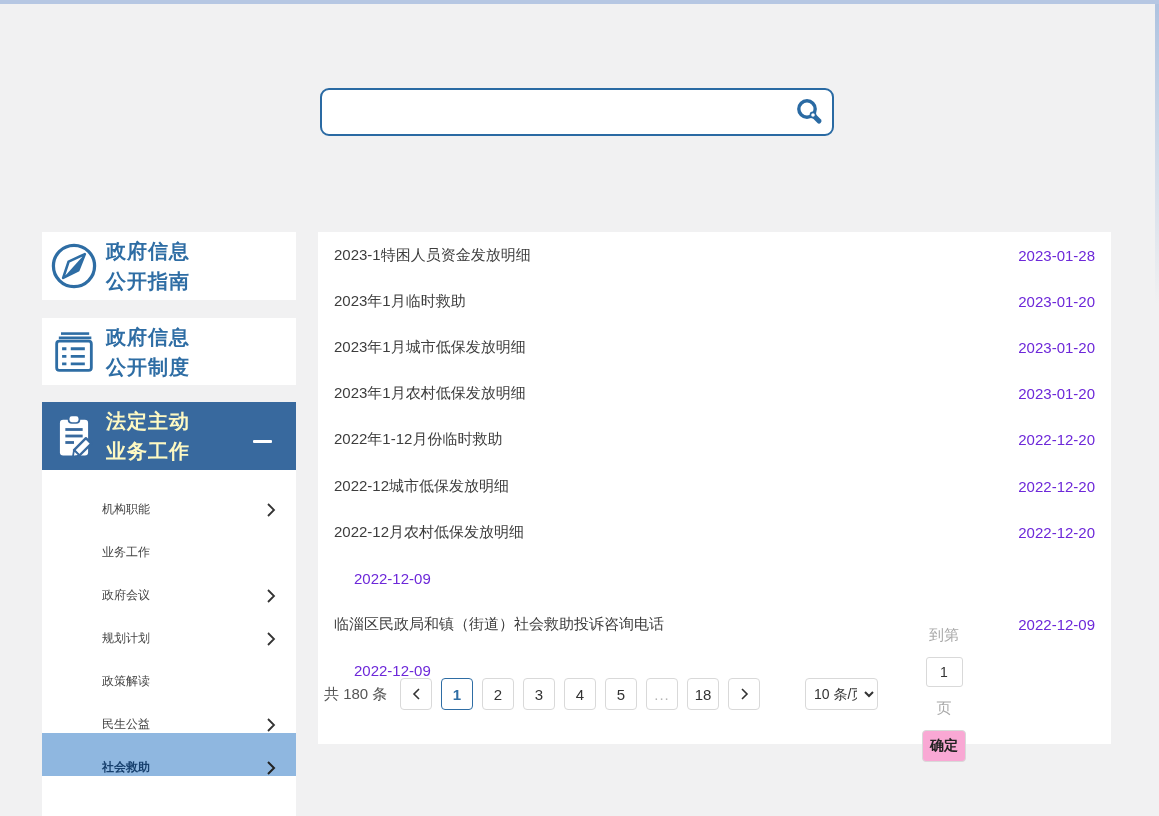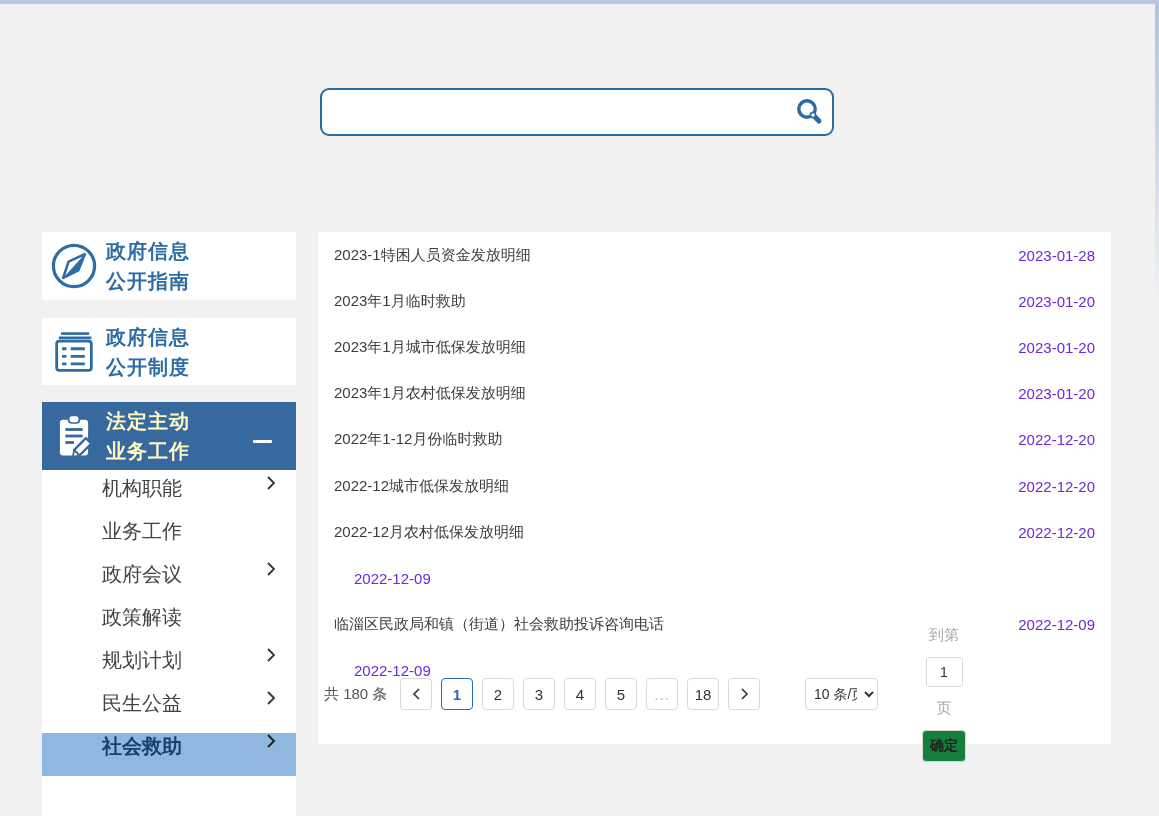--- a/index.html
+++ b/index.html
@@ -26,22 +26,22 @@
   .side-card{background:#fff;display:flex;align-items:center;box-sizing:border-box;}
   .side-card .icon-wrap{width:64px;display:flex;align-items:center;justify-content:center;flex:0 0 64px;}
   .side-label{color:#2e6da4;font-size:20px;line-height:30px;font-weight:600;letter-spacing:1px;}
   .card1{height:68px;margin-bottom:18px;}
   .card2{height:67px;margin-bottom:17px;}
   .card3{height:68px;background:#38699e;position:relative;}
   .card3 .side-label{color:#fef9c3;}
   .collapse-bar{position:absolute;right:24px;top:38px;width:19px;height:3px;background:#fff;border-radius:1px;}
 
   .submenu{background:#fff;width:254px;height:346px;overflow:hidden;}
-  .submenu-item{height:43px;display:flex;align-items:flex-start;justify-content:space-between;
-    padding:0 20px 0 60px;font-size:20px;color:#444;cursor:pointer;box-sizing:border-box;}
+  .submenu-item{height:43px;display:flex;align-items:flex-end;justify-content:space-between;
+    padding:0 20px 0 60px;font-size:12px;color:#444;cursor:pointer;box-sizing:border-box;}
   .submenu-item .chev{flex:0 0 auto;display:flex;}
   .submenu-item.active{background:#8fb7e0;color:#17406e;font-weight:bold;height:43px;}
 
   
   .panel{position:absolute;left:318px;top:232px;width:793px;height:512px;background:#fff;}
   .news-row{height:46.2px;display:flex;align-items:center;justify-content:space-between;
     padding:0 16px;box-sizing:border-box;cursor:pointer;}
   .news-title{font-size:15px;color:#3d3d3d;white-space:nowrap;overflow:hidden;text-overflow:ellipsis;}
   .news-date{font-size:15px;color:#6d28d9;flex:0 0 auto;margin-left:20px;}
 
@@ -54,21 +54,21 @@
     cursor:pointer;padding:0 4px;font-family:inherit;}
   .pg-btn.current{border-color:#2e6da4;color:#2e6da4;font-weight:bold;}
   .pg-btn.dots{color:#b5b5b5;letter-spacing:1px;}
   .page-size{position:absolute;left:487px;width:73px;height:32px;border:1px solid #d9d9d9;border-radius:4px;
     background:#fff;font-size:14px;color:#333;font-family:inherit;padding:0 4px;}
   .goto{position:absolute;left:604px;display:flex;align-items:center;gap:12px;flex-direction:column;}
   .goto-text{font-size:15px;color:#a9a9a9;}
   .goto-input{width:37px;height:30px;box-sizing:border-box;border:1px solid #d9d9d9;border-radius:3px;
     text-align:center;font-size:14px;color:#333;font-family:inherit;outline:none;}
   .confirm-btn{width:44px;height:32px;box-sizing:border-box;border:1px solid #d9d9d9;border-radius:4px;
-    background:#15803d;font-size:14px;font-weight:bold;color:#222;cursor:pointer;font-family:inherit;
+    background:#f9a8d4;font-size:14px;font-weight:bold;color:#222;cursor:pointer;font-family:inherit;
     display:flex;align-items:center;justify-content:center;}
 </style>
 </head>
 <body>
 
 <div class="top-strip"></div>
 <div class="edge-fade"></div>
 
 <div class="search-box">
   <input class="search-input" type="text" placeholder="" style="">
@@ -149,29 +149,29 @@
     </div>
     <div class="submenu-item">
       <span>政府会议</span>
       <span class="chev">
         <svg width="10" height="16" viewBox="0 0 10 16">
             <path d="M2 2 L8 8 L2 14" fill="none" stroke="#333" stroke-width="1.8"></path>
           </svg>
       </span>
     </div>
     <div class="submenu-item">
+      <span>规划计划</span>
+      <span class="chev">
+        <svg width="10" height="16" viewBox="0 0 10 16">
+            <path d="M2 2 L8 8 L2 14" fill="none" stroke="#333" stroke-width="1.8"></path>
+          </svg>
+      </span>
+    </div>
+    <div class="submenu-item">
       <span>政策解读</span>
-    </div>
-    <div class="submenu-item">
-      <span>规划计划</span>
-      <span class="chev">
-        <svg width="10" height="16" viewBox="0 0 10 16">
-            <path d="M2 2 L8 8 L2 14" fill="none" stroke="#333" stroke-width="1.8"></path>
-          </svg>
-      </span>
     </div>
     <div class="submenu-item">
       <span>民生公益</span>
       <span class="chev">
         <svg width="10" height="16" viewBox="0 0 10 16">
             <path d="M2 2 L8 8 L2 14" fill="none" stroke="#333" stroke-width="1.8"></path>
           </svg>
       </span>
     </div>
     <div class="submenu-item active">

